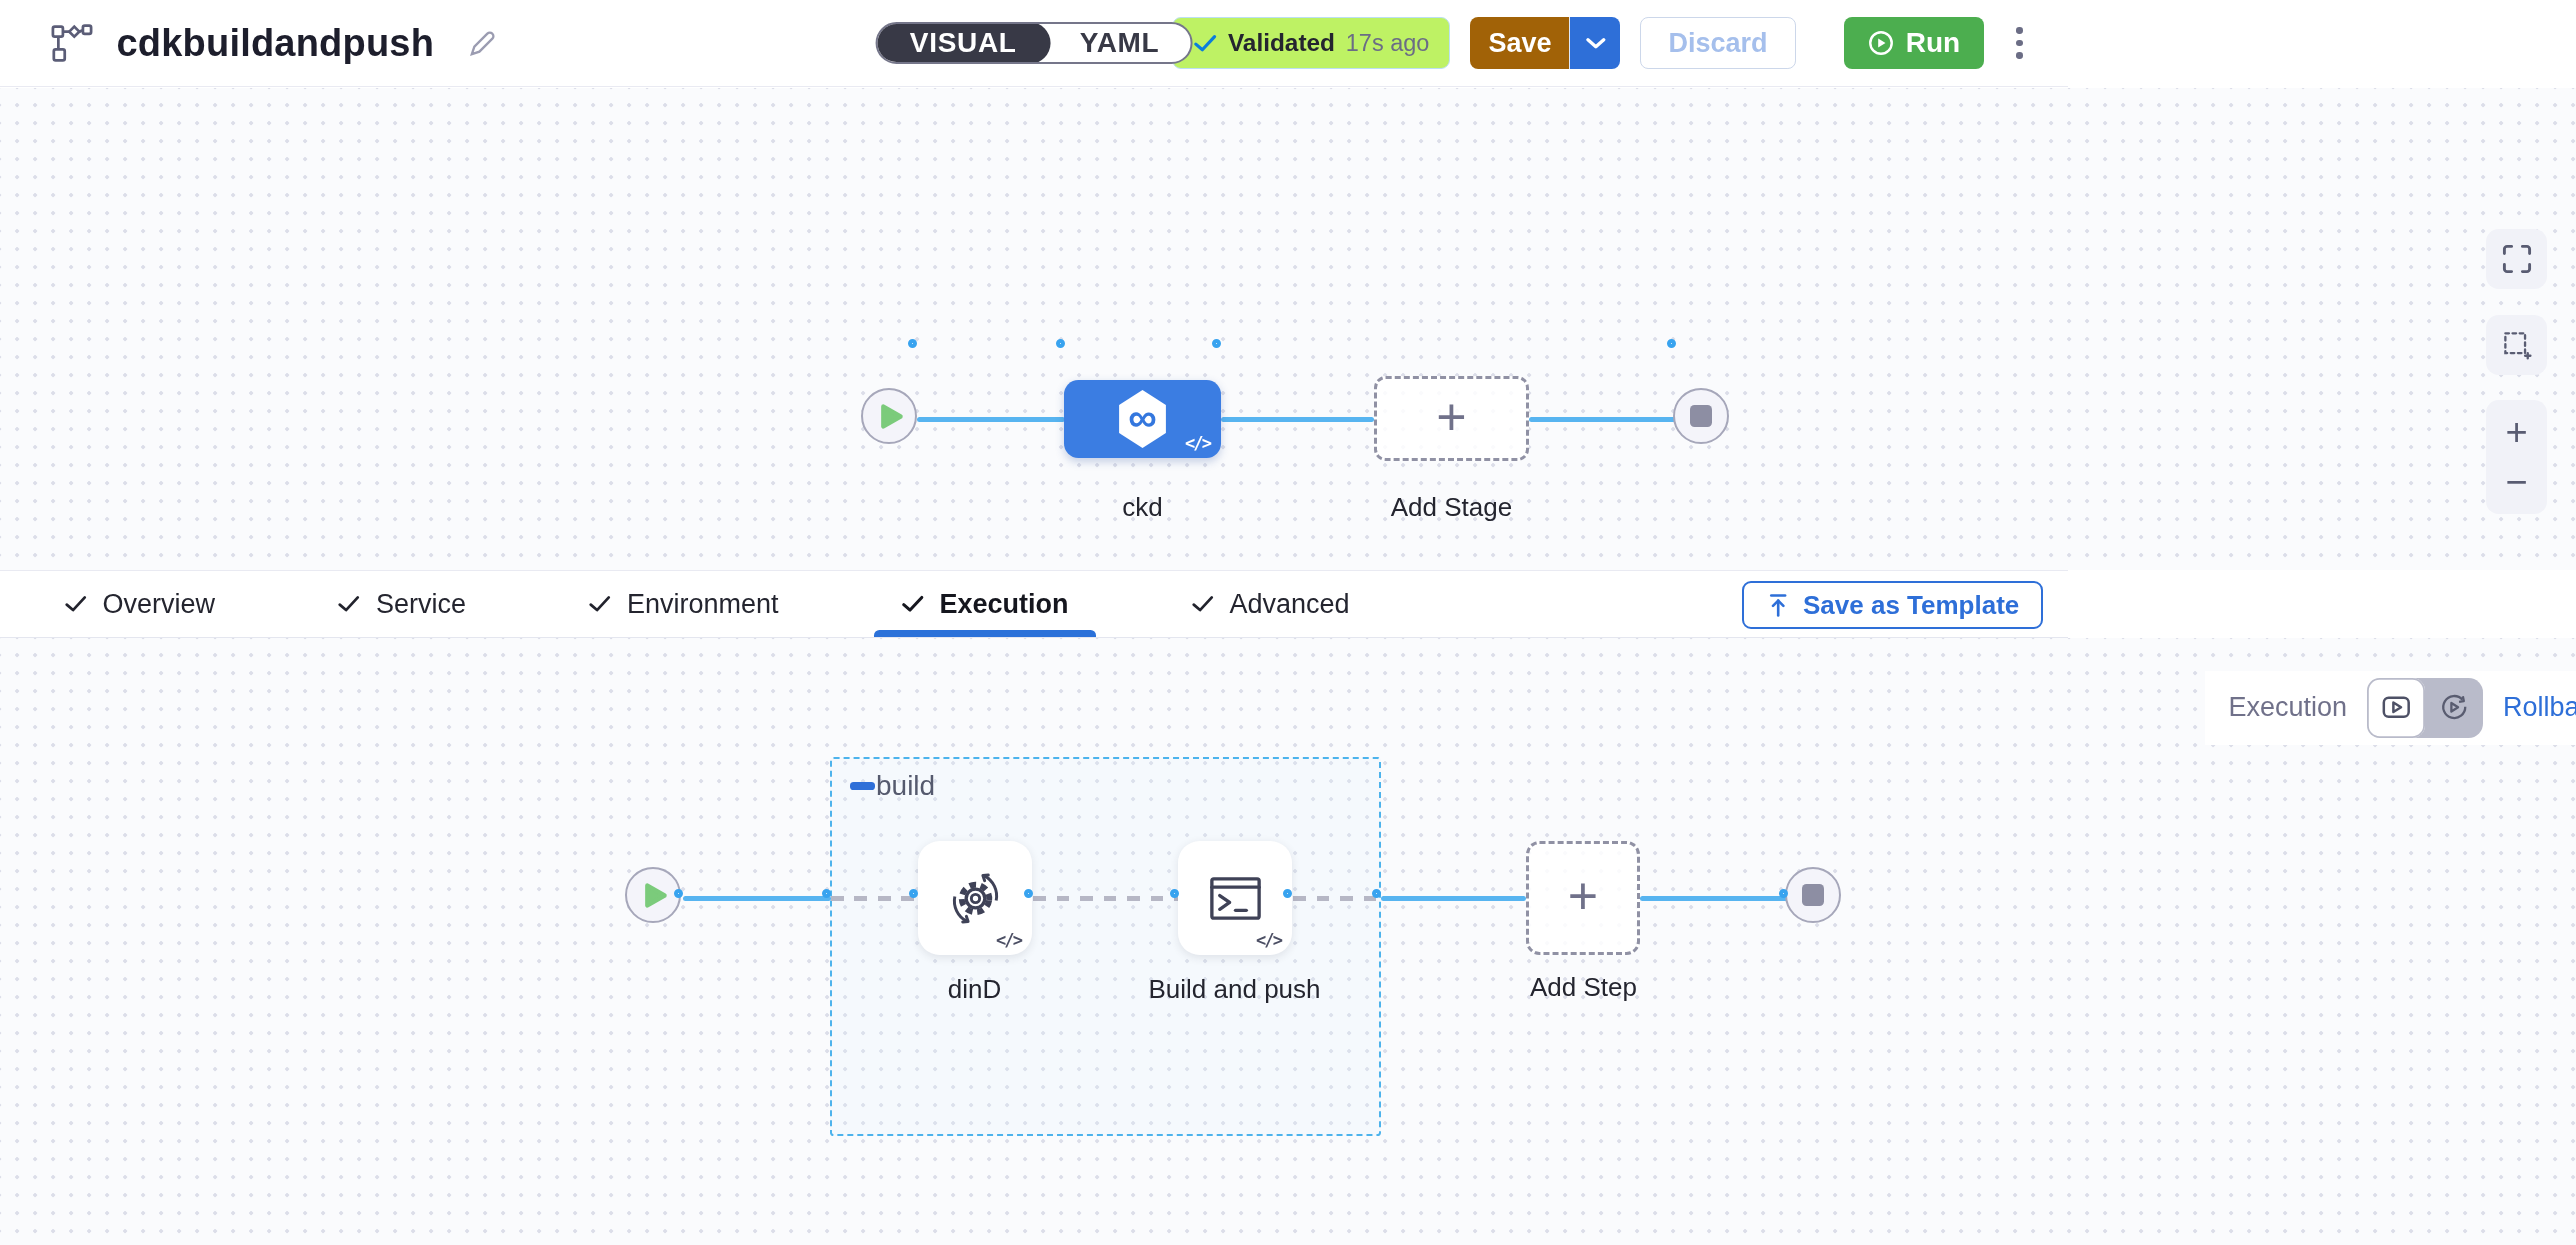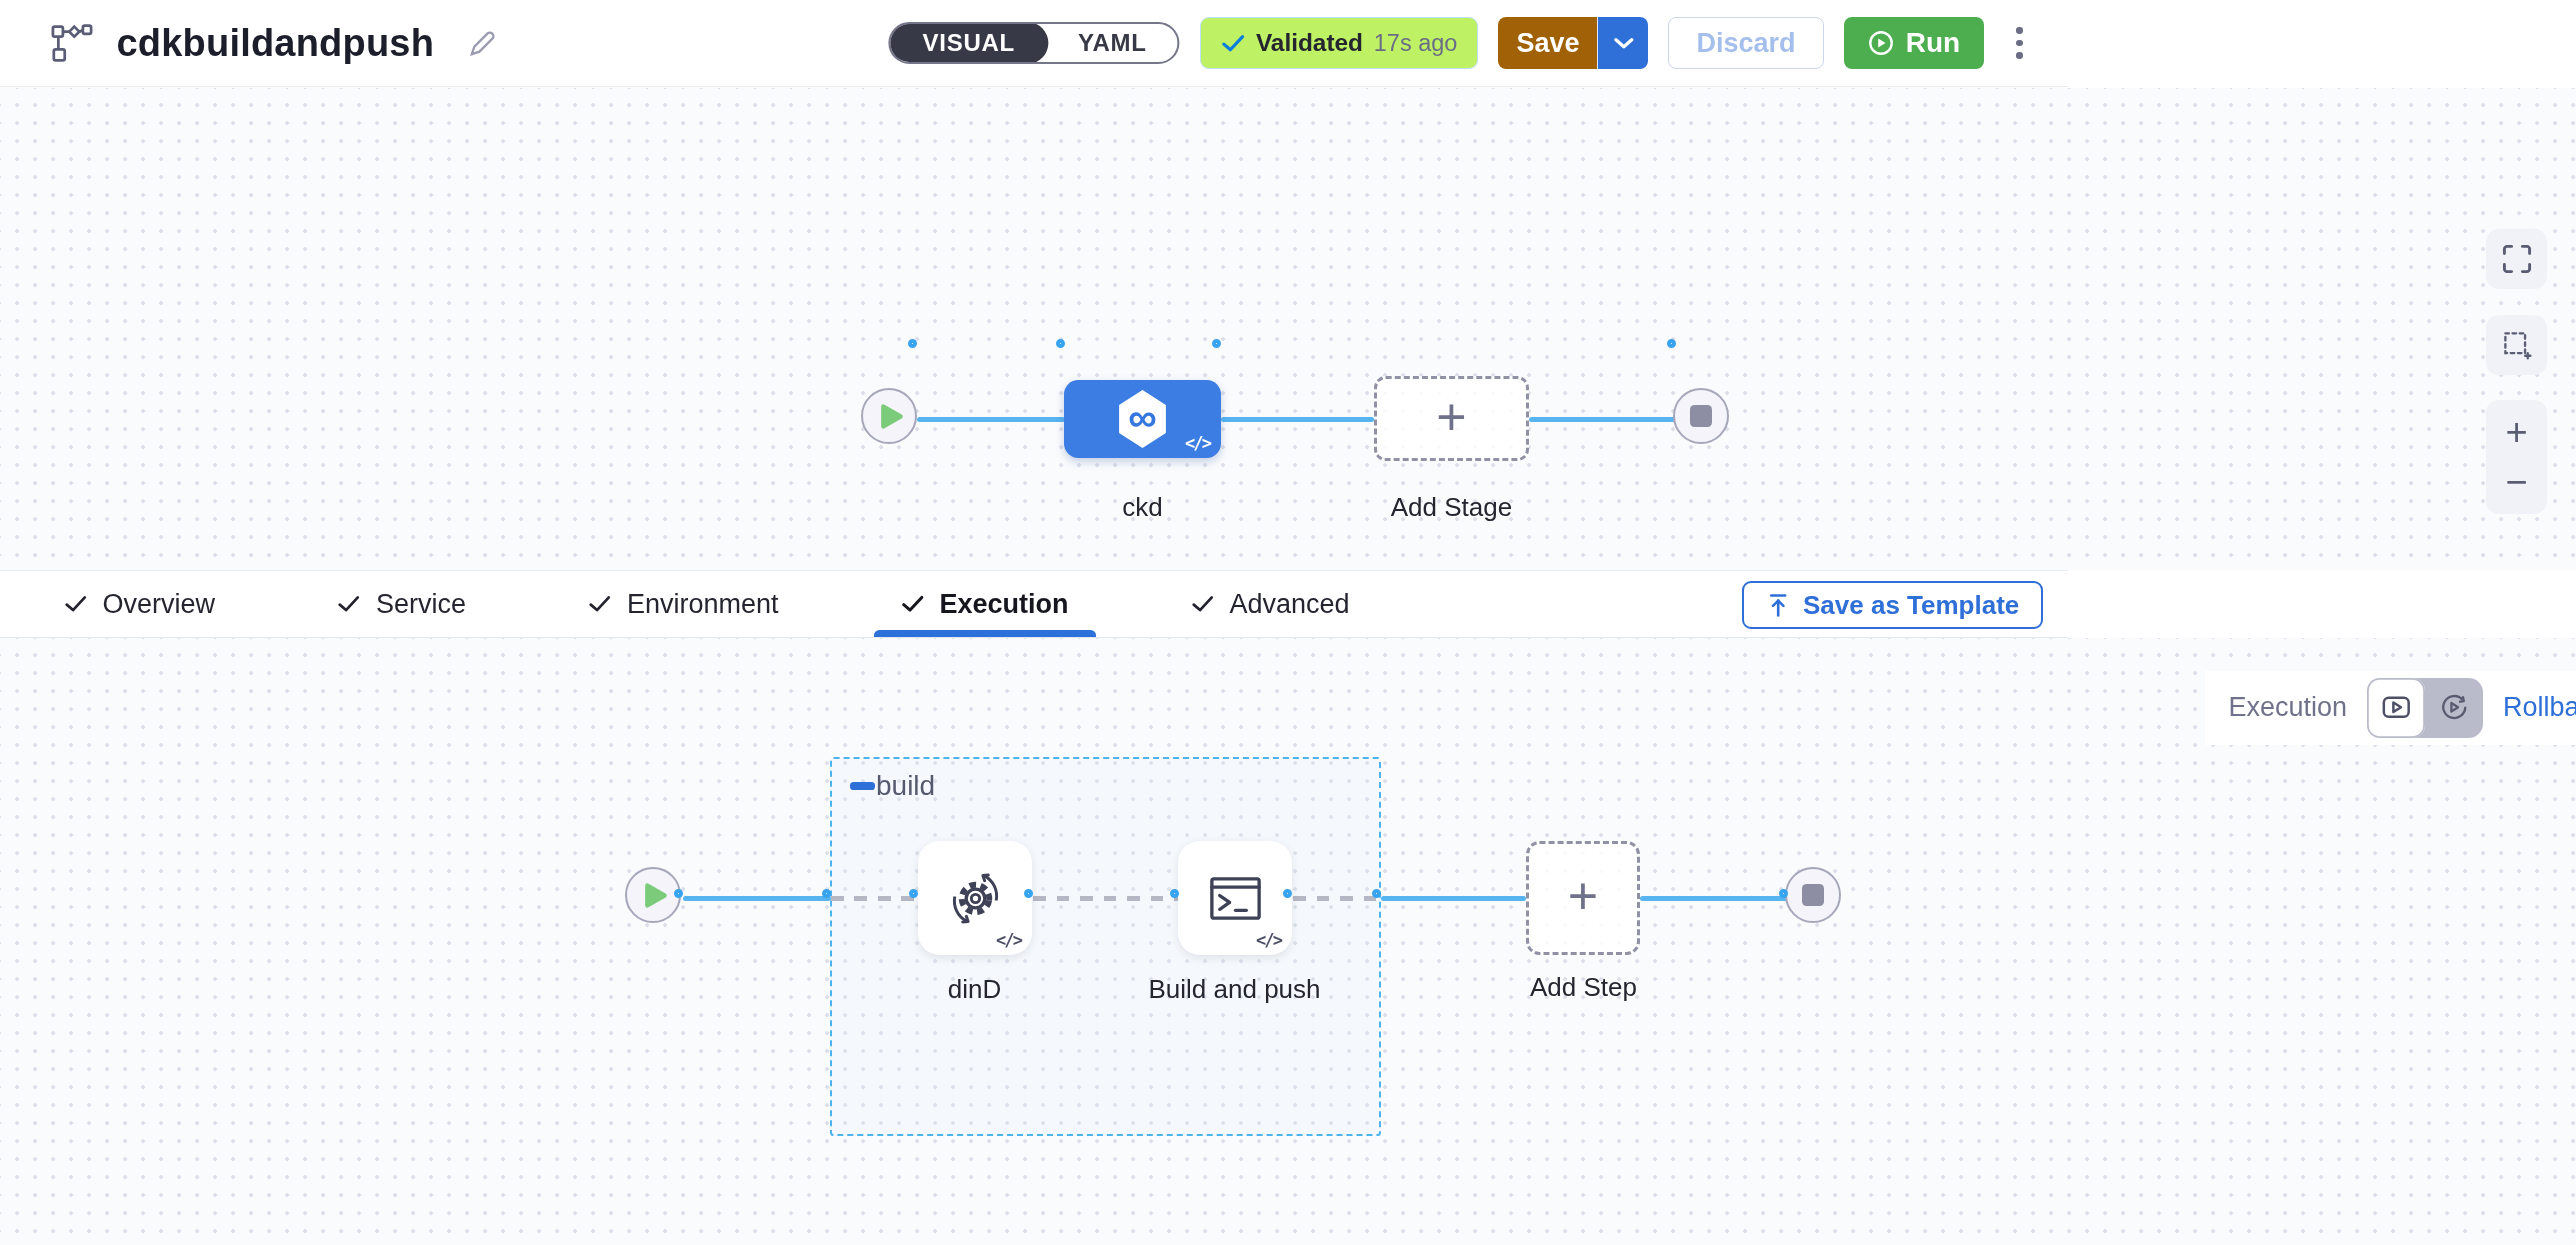--- a/index.html
+++ b/index.html
@@ -11,38 +11,38 @@
   .header { position:absolute; left:0; top:0; width:100%; height:87px; background:#fff;
             border-bottom:1.8px solid #e9eaf2; display:flex; align-items:center; padding:0 40px 0 51px; }
   .title-wrap { display:flex; align-items:center; gap:23.5px; }
   .page-title { font-size:38px; font-weight:700; color:#1d1e2c; letter-spacing:0.2px; }
   .pencil-btn { margin-left:9px; display:flex; align-items:center; cursor:pointer; }
 
   .mode-toggle { position:absolute; left:50%; top:21.7px; transform:translateX(-50%);
                  display:flex; align-items:center; border:2.3px solid #75768a; border-radius:23.5px;
                  background:#fff; height:42px; overflow:hidden; }
   .mode-seg { height:100%; display:flex; align-items:center; justify-content:center;
-              font-size:24px; font-weight:700; letter-spacing:0.7px; padding:0 31px; color:#383946; }
+              font-size:28px; font-weight:700; letter-spacing:0.7px; padding:0 31px; color:#383946; }
   .mode-seg.active { background:#383946; color:#fff; border-radius:21.7px; height:42px; margin:-1.8px; padding:0 34px; }
 
   .header-right { margin-left:auto; display:flex; align-items:center; gap:20px; }
   .validated-pill { display:flex; align-items:center; gap:10.8px; height:52px; padding:0 20px;
                     border:1.8px solid #bcdff4; border-radius:9px; background:#bef264; }
   .validated-label { font-size:24.4px; font-weight:700; color:#24252f; }
   .validated-time { font-size:23.5px; color:#6b6d85; }
 
   .save-split { display:flex; height:52px; border-radius:8.1px; overflow:hidden; }
   .save-main { width:99px; background:#a16207; color:#fff; font-size:27px; font-weight:700;
                display:flex; align-items:center; justify-content:center; }
   .save-caret { width:51px; background:#2e6fd8; display:flex; align-items:center; justify-content:center;
                 border-left:1.8px solid rgba(255,255,255,.85); }
   .discard-btn { height:52px; padding:0 27px; background:#fff; border:1.8px solid #ccd7ea; border-radius:8.1px;
                  color:#a5bfec; font-size:27px; font-weight:700; display:flex; align-items:center; }
   .run-btn { height:52px; padding:0 23.5px; background:#4cae4f; border-radius:8.1px; color:#fff;
-             font-size:28px; font-weight:700; display:flex; align-items:center; gap:10.8px; }
+             font-size:28px; font-weight:700; display:flex; align-items:center; gap:10.8px;margin-left:28px; }
   .kebab { display:flex; flex-direction:column; gap:6.3px; margin-left:7.2px; padding:5.4px; }
   .kebab i { width:6.3px; height:6.3px; border-radius:50%; background:#6b6d85; }
 
   
   .canvas { position:absolute; left:0; width:2576px; background-color:#fafbfd;
             background-image:radial-gradient(circle,#dcdee9 2.1px,transparent 2.1px);
             background-size:18px 18px; background-position:8.1px 8.1px; }
   .canvas-top { top:88px; height:482px; }
   .canvas-bottom { top:638px; height:607px; }
 

